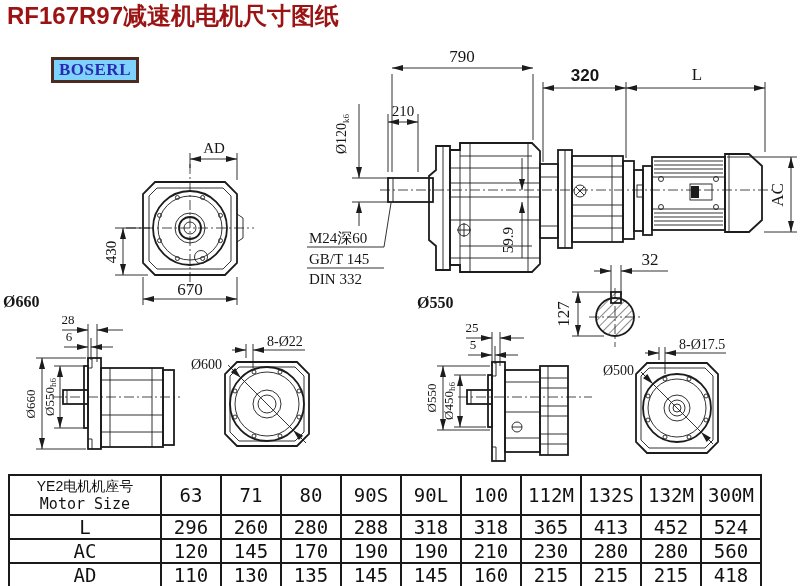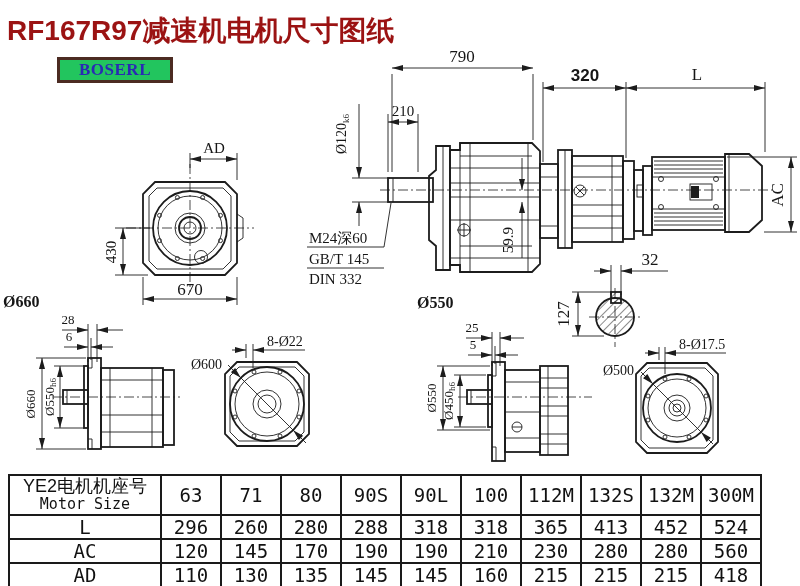--- a/index.html
+++ b/index.html
@@ -1,19 +1,19 @@
 <!DOCTYPE html>
 <html><head>
 <meta charset="utf-8">
 <style>
   html,body{margin:0;padding:0;background:#fff;}
   .page{position:relative;width:800px;height:586px;background:#ffffff;overflow:hidden;
         font-family:"Liberation Sans",sans-serif;}
-  .title{position:absolute;left:7px;top:12px;font-size:28px;font-weight:bold;color:#9b1313;white-space:nowrap;}
-  .logo{position:absolute;left:57px;top:57px;border:3px solid #4c2b22;background:#22c55e;padding:0 19px;line-height:20px;}
+  .title{position:absolute;left:7px;top:0;font-size:24px;font-weight:bold;color:#9b1313;white-space:nowrap;}
+  .logo{position:absolute;left:51px;top:57px;border:3px solid #4c2b22;background:#7dd3fc;padding:0 5px;line-height:20px;}
   .logo-text{font-family:"Liberation Serif",serif;font-weight:bold;font-size:17px;color:#2a2ab4;letter-spacing:.5px;}
   svg.drawing{position:absolute;left:0;top:0;}
   
   .hv{fill:none;stroke:#1c1c1c;stroke-width:1.8;}
   .ln{fill:none;stroke:#1c1c1c;stroke-width:0.9;}
   .cl{fill:none;stroke:#1c1c1c;stroke-width:0.8;stroke-dasharray:10 3 2 3;}
   .dm{fill:none;stroke:#1c1c1c;stroke-width:0.9;marker-start:url(#ar);marker-end:url(#ar);}
   .de{fill:none;stroke:#1c1c1c;stroke-width:0.9;marker-end:url(#ar);}
   .hatch{fill:url(#h);stroke:#1c1c1c;stroke-width:1.8;}
   text{fill:#161616;}
@@ -25,21 +25,21 @@
   .tb{font-family:"Liberation Sans",sans-serif;font-size:17px;font-weight:bold;}
   .sub{font-size:9px;}
   
   .dtable{position:absolute;left:8px;top:474px;border-collapse:collapse;table-layout:fixed;}
   .dtable td{border:2px solid #1a1a1a;text-align:center;vertical-align:middle;padding:0;
              font-family:"DejaVu Sans Mono",monospace;font-size:19px;color:#111;background:#fff;}
   .dtable .c0{width:150px;}
   .dtable .cc{width:58px;}
   .r-hdr{height:40px;}
   .r-val{height:23px;}
-  .hdr-cn{font-family:"Liberation Sans",sans-serif;font-size:18px;line-height:19px;text-align:center;}
+  .hdr-cn{font-family:"Liberation Sans",sans-serif;font-size:14px;line-height:19px;text-align:center;}
   .hdr-en{font-family:"DejaVu Sans Mono",monospace;font-size:15px;line-height:17px;}
 </style>
 </head>
 <body>
 
 <div class="page">
 
   <div class="title">RF167R97减速机电机尺寸图纸</div>
   <div class="logo">
     <span class="logo-text">BOSERL</span>

